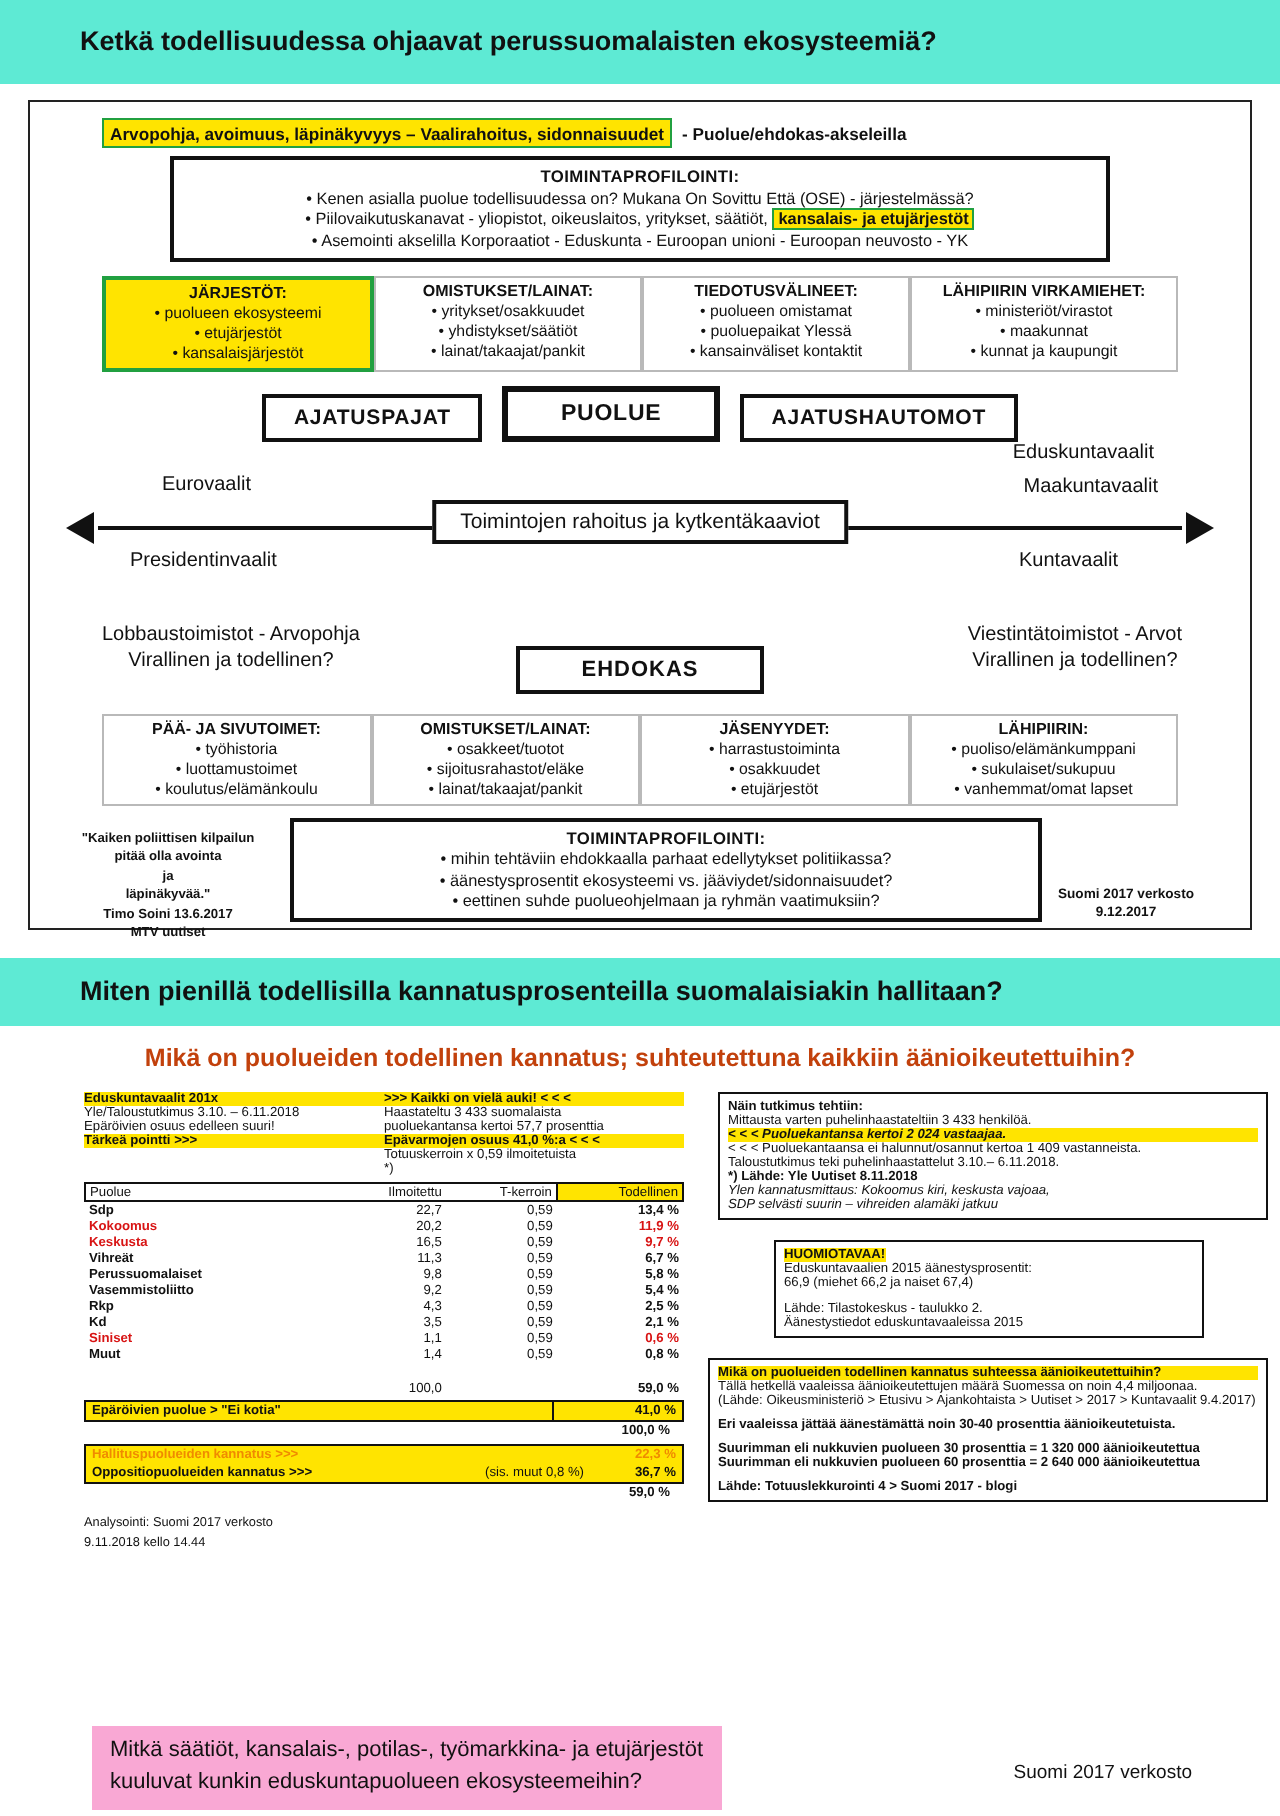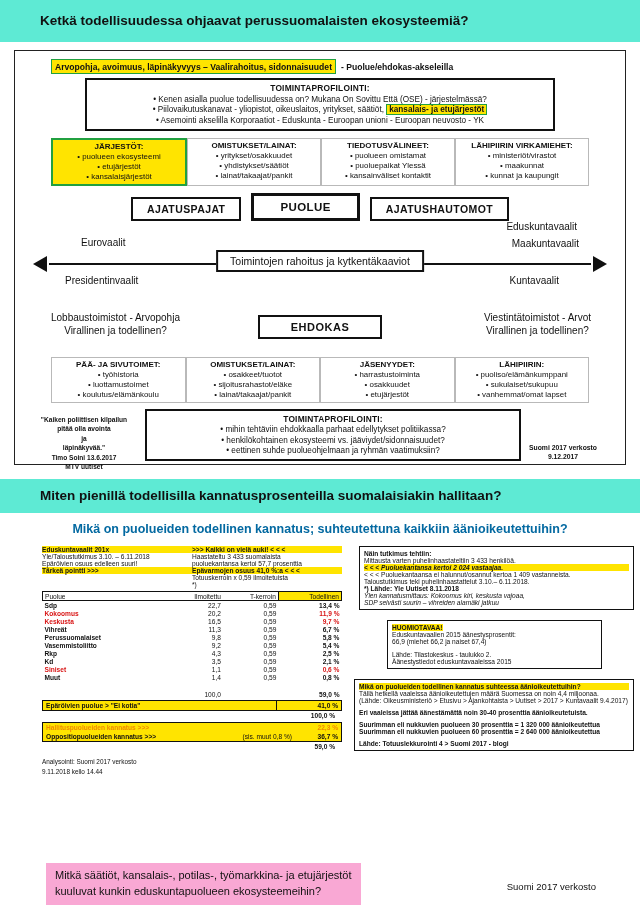--- a/index.html
+++ b/index.html
@@ -15,21 +15,21 @@
     background:#5eead4;width:100%;
     display:flex;align-items:center;
   }
   .banner .btxt{
     font-size:13.5px;font-weight:bold;color:#111;padding-left:40px;line-height:1.25;
   }
   .banner-top{height:42px;}
   .banner-mid{height:34px;}
 
   .subhead{
-    text-align:center;font-size:12.5px;font-weight:bold;padding:9px 0 6px 0;color:#0369a1;
+    text-align:center;font-size:12.5px;font-weight:bold;padding:9px 0 6px 0;color:#c2410c;
   }
 
   
   .diagram{
     position:relative;margin:8px 14px 0 14px;border:1.5px solid #222;
     height:415px;background:#fff;box-sizing:border-box;padding:6px 8px;
   }
   .hl-y-g{background:#ffe400;border:1.5px solid #21a040;}
   .row-top{display:flex;align-items:center;gap:5px;margin:2px 0 4px 28px;text-align:right;}
   .row-top .lbl{font-size:8.6px;font-weight:bold;padding:1.5px 3px;white-space:nowrap;}
@@ -60,21 +60,21 @@
   .arrowL,.arrowR{position:absolute;top:33px;width:0;height:0;border-top:8px solid transparent;border-bottom:8px solid transparent;}
   .arrowL{left:10px;border-right:14px solid #111;}
   .arrowR{right:10px;border-left:14px solid #111;}
   .midbox{
     position:absolute;left:50%;transform:translateX(-50%);top:27px;
     border:2.5px solid #111;background:#fff;padding:3px 12px;font-size:10.5px;white-space:nowrap;
   }
   .axlab{position:absolute;font-size:10px;}
 
   .ehdbox{
-    width:120px;margin:4px auto;border:2.5px solid #111;text-align:center;
+    width:120px;margin:12px auto;border:2.5px solid #111;text-align:center;
     font-size:11px;font-weight:bold;padding:4px 0;letter-spacing:.5px;
   }
   .lobrow{position:relative;height:34px;}
   .lobrow .lcol{position:absolute;left:28px;top:2px;font-size:10px;line-height:1.35;text-align:center;}
   .lobrow .rcol{position:absolute;right:26px;top:2px;font-size:10px;line-height:1.35;text-align:center;}
   .lobrow .cbox{position:absolute;left:50%;transform:translateX(-50%);top:2px;}
 
   .bottomzone{position:relative;margin-top:4px;}
   .quote{
     position:absolute;left:2px;top:6px;width:118px;text-align:center;
@@ -235,21 +235,21 @@
         <div>pitää olla avointa</div>
         <div>ja</div>
         <div>läpinäkyvää."</div>
         <div>Timo Soini 13.6.2017</div>
         <div>MTV uutiset</div>
       </div>
 
       <div class="profbox" style="margin:6px 96px 0 122px;">
         <div class="ttl">TOIMINTAPROFILOINTI:</div>
         <div class="li">• mihin tehtäviin ehdokkaalla parhaat edellytykset politiikassa?</div>
-        <div class="li">• henkilökohtainen ekosysteemi vs. jääviydet/sidonnaisuudet?</div>
+        <div class="li">• äänestysprosentit ekosysteemi vs. jääviydet/sidonnaisuudet?</div>
         <div class="li">• eettinen suhde puolueohjelmaan ja ryhmän vaatimuksiin?</div>
       </div>
 
       <div class="credit">
         <div>Suomi 2017 verkosto</div>
         <div>9.12.2017</div>
       </div>
     </div>
   </div>
 

